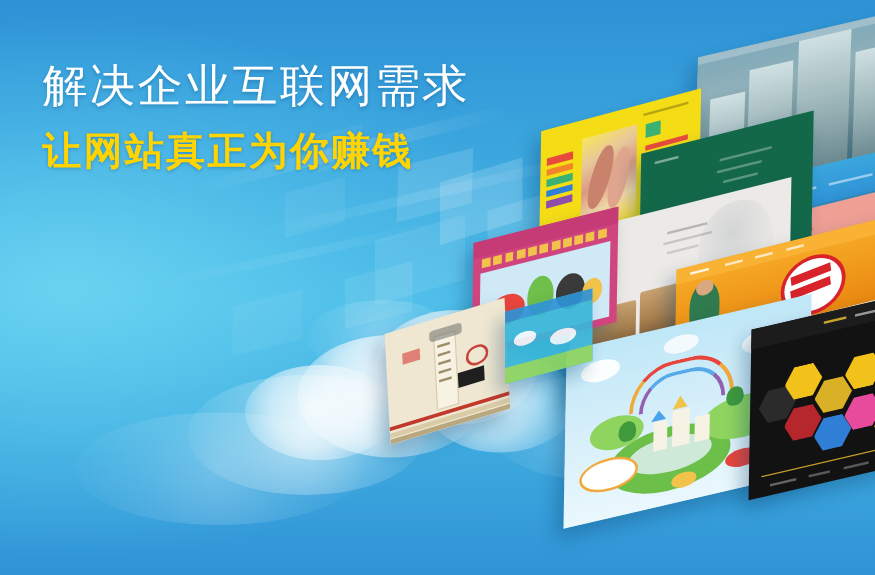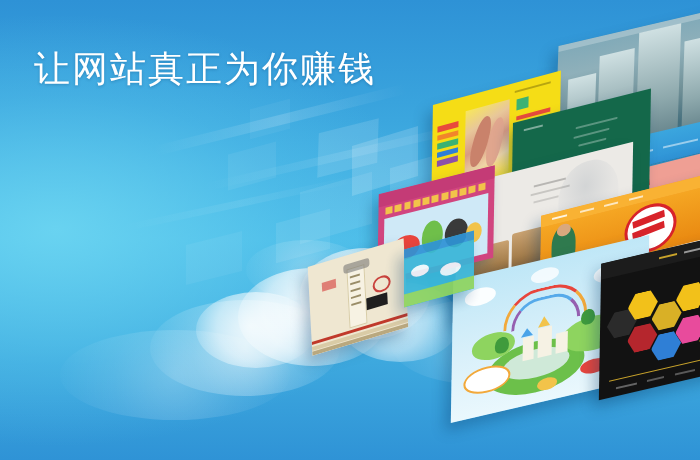--- a/index.html
+++ b/index.html
@@ -183,21 +183,22 @@
     <div class="ghost" style="left:390px;top:160px;width:58px;height:46px;transform:skewY(-16deg);"></div>
     <div class="ghost b" style="left:300px;top:182px;width:72px;height:52px;transform:skewY(-16deg);"></div>
     <div class="ghost b" style="left:276px;top:216px;width:54px;height:40px;transform:skewY(-15deg);"></div>
     <div class="ghost b" style="left:228px;top:148px;width:48px;height:36px;transform:skewY(-15deg);opacity:.7;"></div>
     <div class="ghost b" style="left:186px;top:238px;width:56px;height:40px;transform:skewY(-14deg);opacity:.6;"></div>
     <div class="ghost b" style="left:404px;top:206px;width:50px;height:38px;transform:skewY(-16deg);opacity:.7;"></div>
     <div class="ghost b" style="left:250px;top:104px;width:40px;height:30px;transform:skewY(-15deg);opacity:.55;"></div>
   </div>
 
   <div id="copy">
-    <div id="title">让网站真正为你赚钱</div>
+    <div id="title">解决企业互联网需求</div>
+    <div id="subtitle">让网站真正为你赚钱</div>
   </div>
 
   <div id="cards">
 
     <div class="card c-arch" style="left:556px;top:26px;width:176px;height:140px;transform:skewY(-15deg) rotate(2deg);">
       <div class="inner">
         <div class="bld" style="left:6%;top:26%;width:16%;height:62%;"></div>
         <div class="bld" style="left:24%;top:14%;width:20%;height:74%;"></div>
         <div class="bld" style="left:46%;top:4%;width:24%;height:84%;"></div>
         <div class="bld" style="left:72%;top:18%;width:22%;height:70%;"></div>

